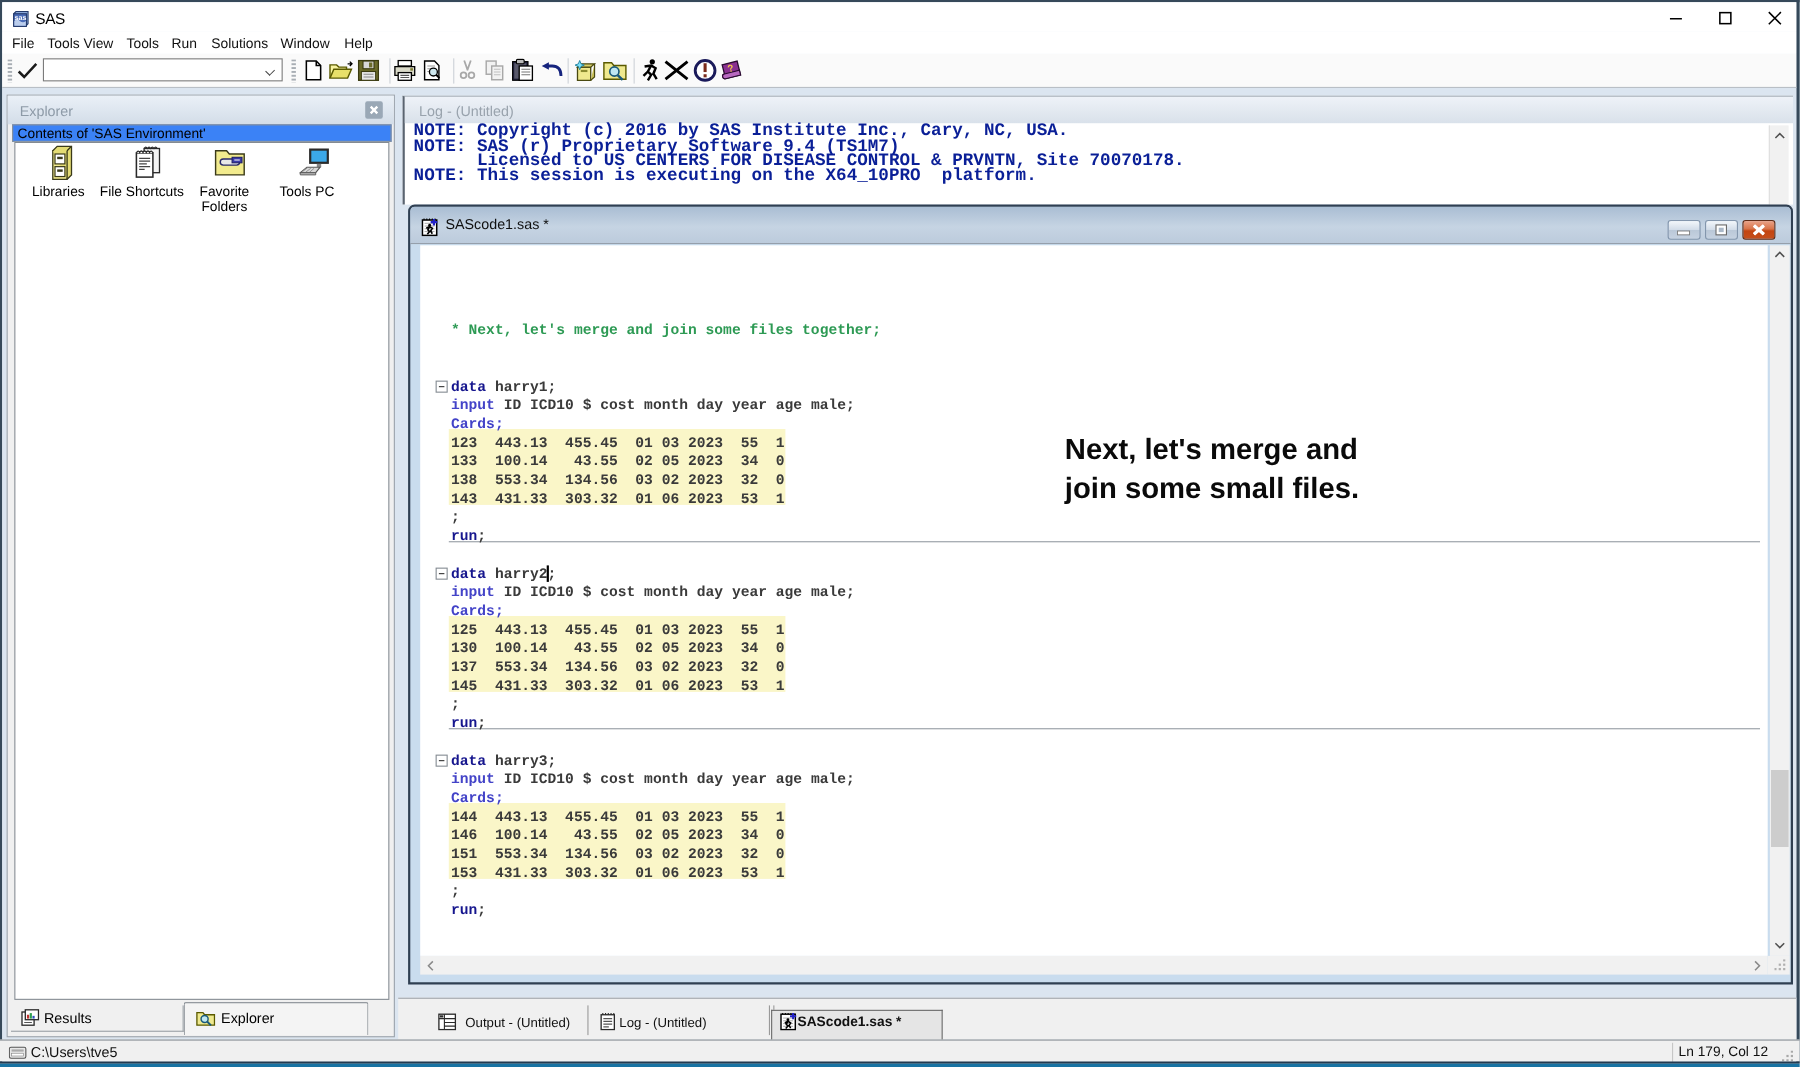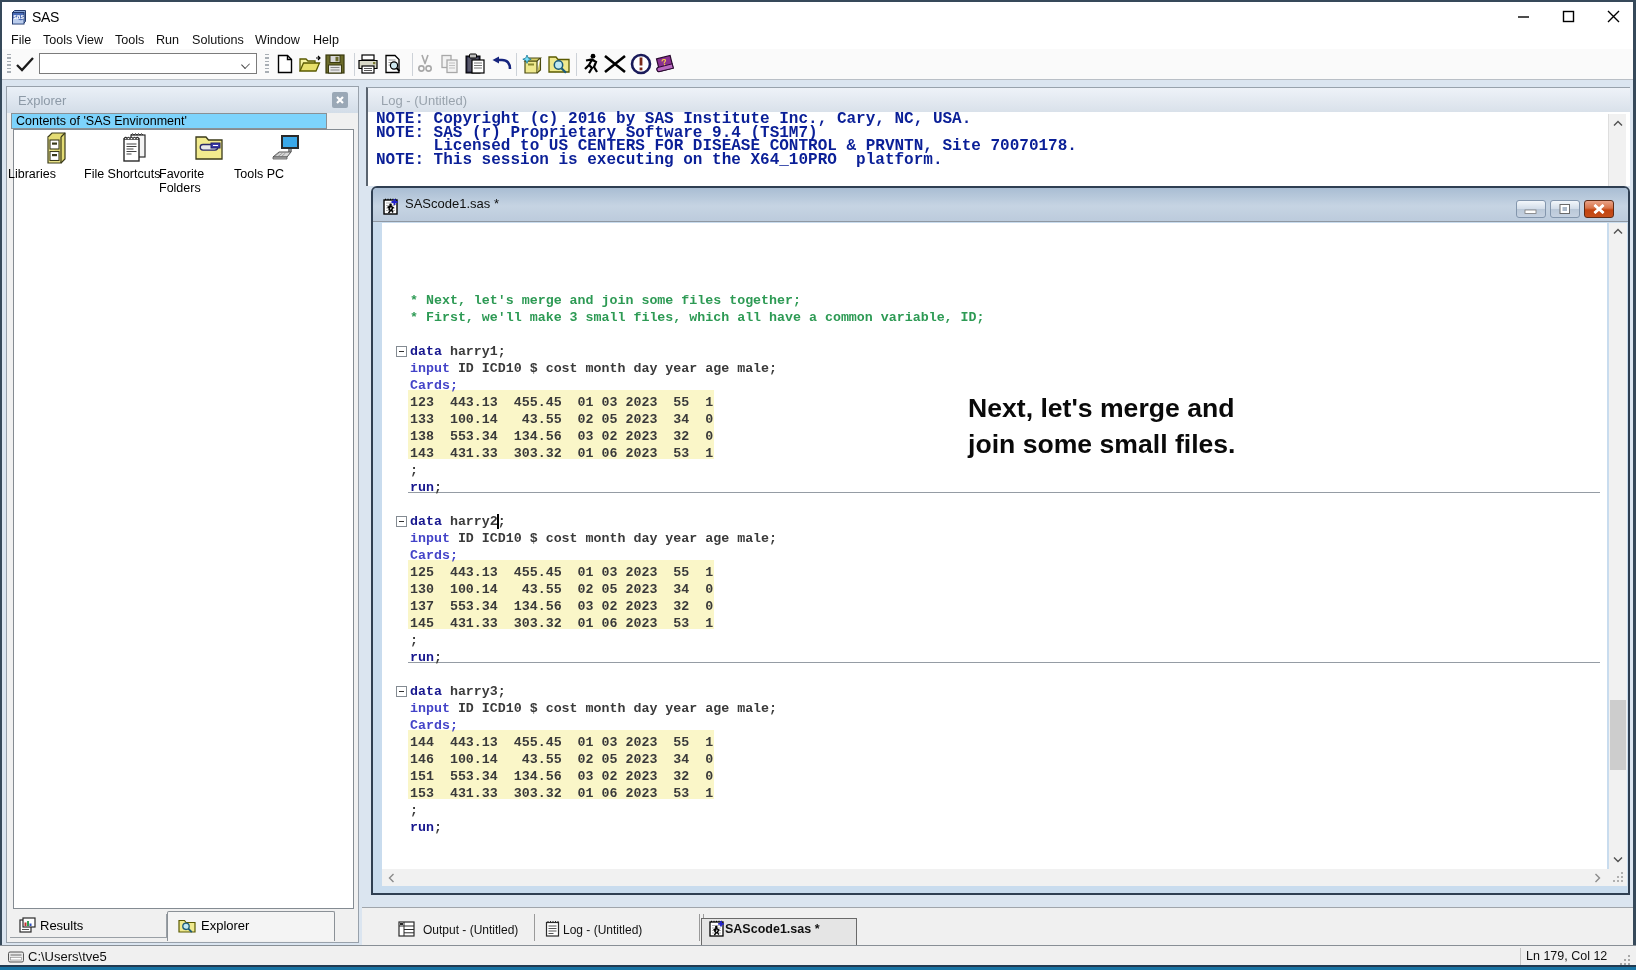--- a/index.html
+++ b/index.html
@@ -27,25 +27,25 @@
   border-left:1.6px solid #444; border-bottom:1.6px solid #444; transform:rotate(-45deg) scale(1,0.8); }
 
 #workspace { left:2px; top:80px; width:1631px; height:865px; background:#dbe5f0; }
 
 #explorer { left:6px; top:86px; width:353px; height:857px; background:#f0f0f0; border:1px solid #98a1ab; }
 #exp-title { left:0; top:0; width:351px; height:26px;
   background:linear-gradient(#eaf0f7,#d3dde8); color:#8d9aa7; font-size:13px; }
 #exp-title .t { position:absolute; left:11px; top:6px; }
 #exp-close { left:325px; top:5px; width:16px; height:16px; background:#9aa8b6; border-radius:2px;
   color:#fff; font-size:11px; font-weight:bold; text-align:center; line-height:15px; }
-#exp-contents { left:4px; top:26px; width:316px; height:16px; background:#7dd3fc; border:1px solid #8a9095;
+#exp-contents { left:4px; top:26px; width:345px; height:16px; background:#3b82f6; border:1px solid #8a9095;
   font-size:12.5px; color:#000; }
 #exp-contents .t { position:absolute; left:4px; top:0px; }
 #exp-white { left:6px; top:42px; width:341px; height:780px; background:#fff; border:1px solid #848b92; }
-.exp-label { position:absolute; font-size:12.5px; color:#000; text-align:left; width:90px; }
+.exp-label { position:absolute; font-size:12.5px; color:#000; text-align:center; width:90px; }
 
 #tab-results { left:3px; top:827px; width:157px; height:24px; font-size:13px; color:#000;
   border-right:1px solid #9aa0a6; border-bottom:1px solid #9aa0a6; }
 #tab-explorer { left:160px; top:824px; width:168px; height:30px; background:#f4f4f4;
   border:1px solid #8b9197; border-bottom:none; border-radius:2px 2px 0 0; font-size:13px; color:#000; }
 
 #logwin { left:366px; top:87px; width:1264px; height:99px; background:#fff;
   border-left:2px solid #5a6470; border-top:1px solid #98a2ac; }
 #log-title { left:0; top:0; width:1262px; height:24px; background:linear-gradient(#eef2f8,#d9e1ea);
   color:#99a3ad; font-size:13px; }
@@ -324,21 +324,20 @@
   <div class="abs" id="ed-content">
     <div class="ylw" style="top:167px; height:69px;"></div>
     <div class="ylw" style="top:337px; height:69px;"></div>
     <div class="ylw" style="top:507px; height:69px;"></div>
     <div class="divl" style="top:269px;"></div>
     <div class="divl" style="top:439px;"></div>
     <div class="minus" style="top:123px;"></div>
     <div class="minus" style="top:293px;"></div>
     <div class="minus" style="top:463px;"></div>
     <div class="cl cmt" style="top:69px;">* Next, let's merge and join some files together;</div>
-    <div class="cl cmt" style="top:86px;">* First, we'll make 3 small files, which all have a common variable, ID;</div>
     <div class="cl" style="top:120px;"><span class="kw">data</span> harry1;</div>
     <div class="cl" style="top:137px;"><span class="bl">input</span> ID ICD10 $ cost month day year age male;</div>
     <div class="cl bl" style="top:154px;">Cards;</div>
     <div class="cl" style="top:171px;">123  443.13  455.45  01 03 2023  55  1</div>
     <div class="cl" style="top:188px;">133  100.14   43.55  02 05 2023  34  0</div>
     <div class="cl" style="top:205px;">138  553.34  134.56  03 02 2023  32  0</div>
     <div class="cl" style="top:222px;">143  431.33  303.32  01 06 2023  53  1</div>
     <div class="cl" style="top:239px;">;</div>
     <div class="cl" style="top:256px;"><span class="kw">run</span>;</div>
     <div class="cl" style="top:290px;"><span class="kw">data</span> harry2;</div>

